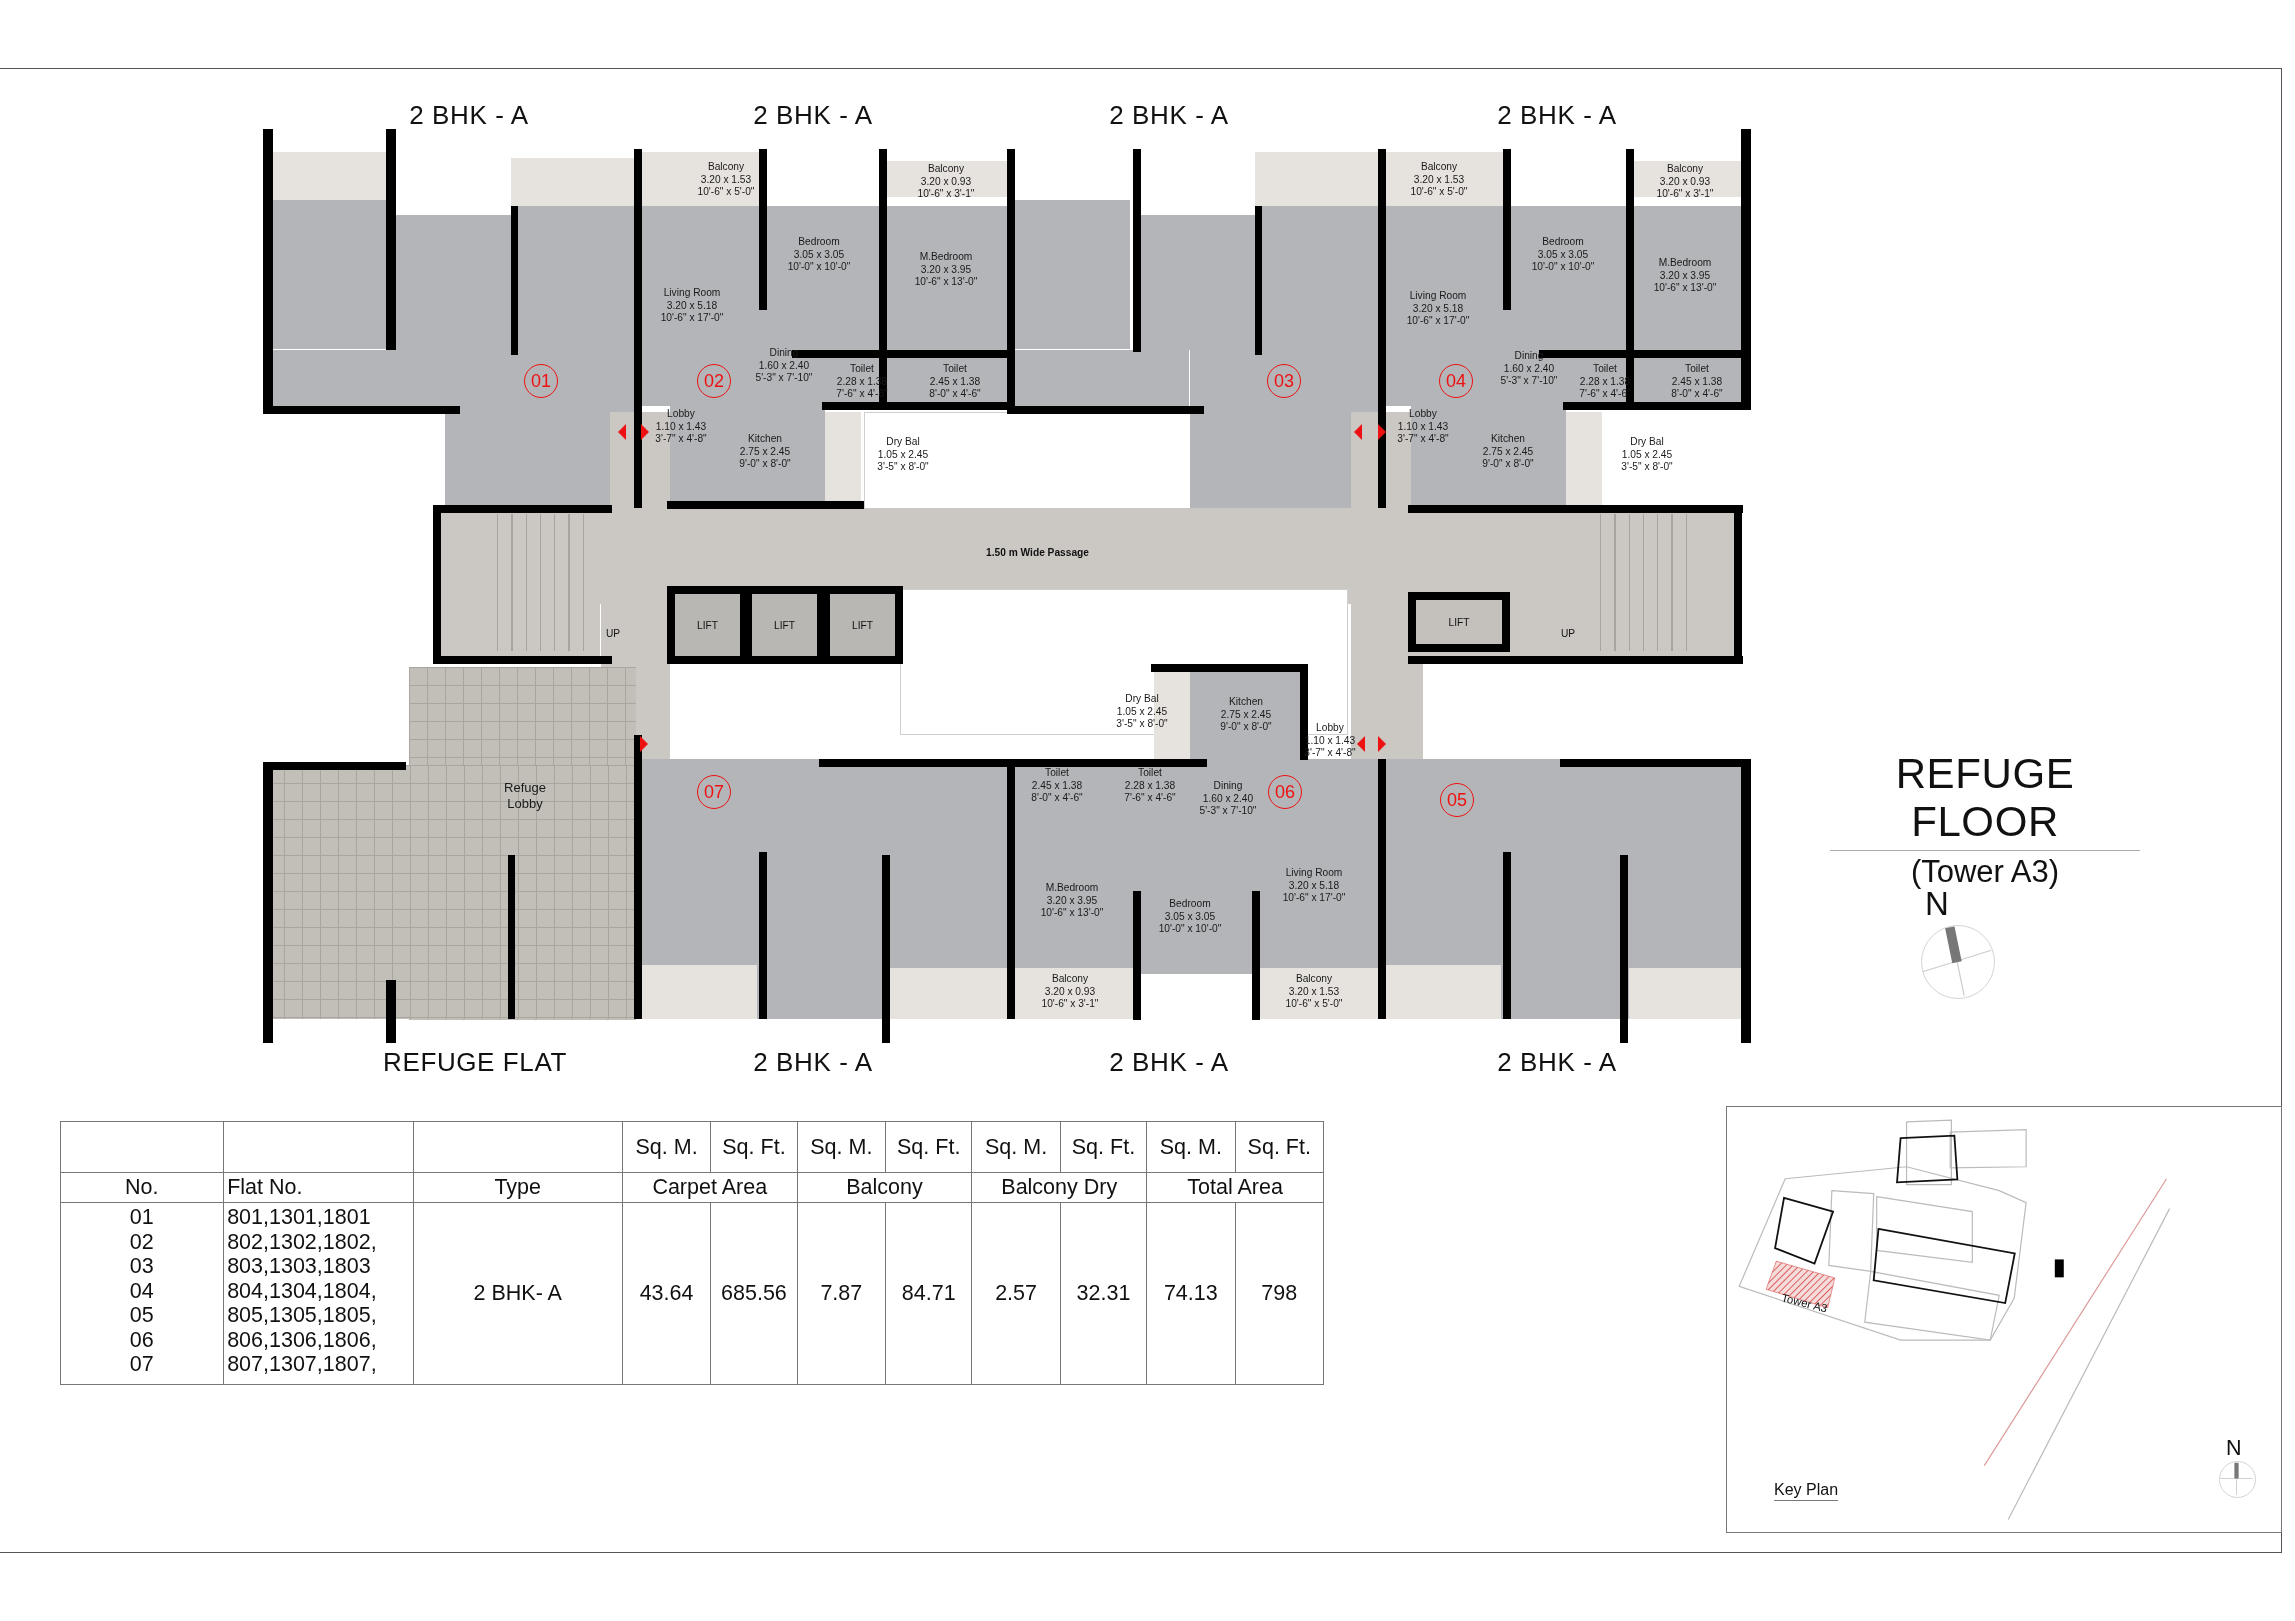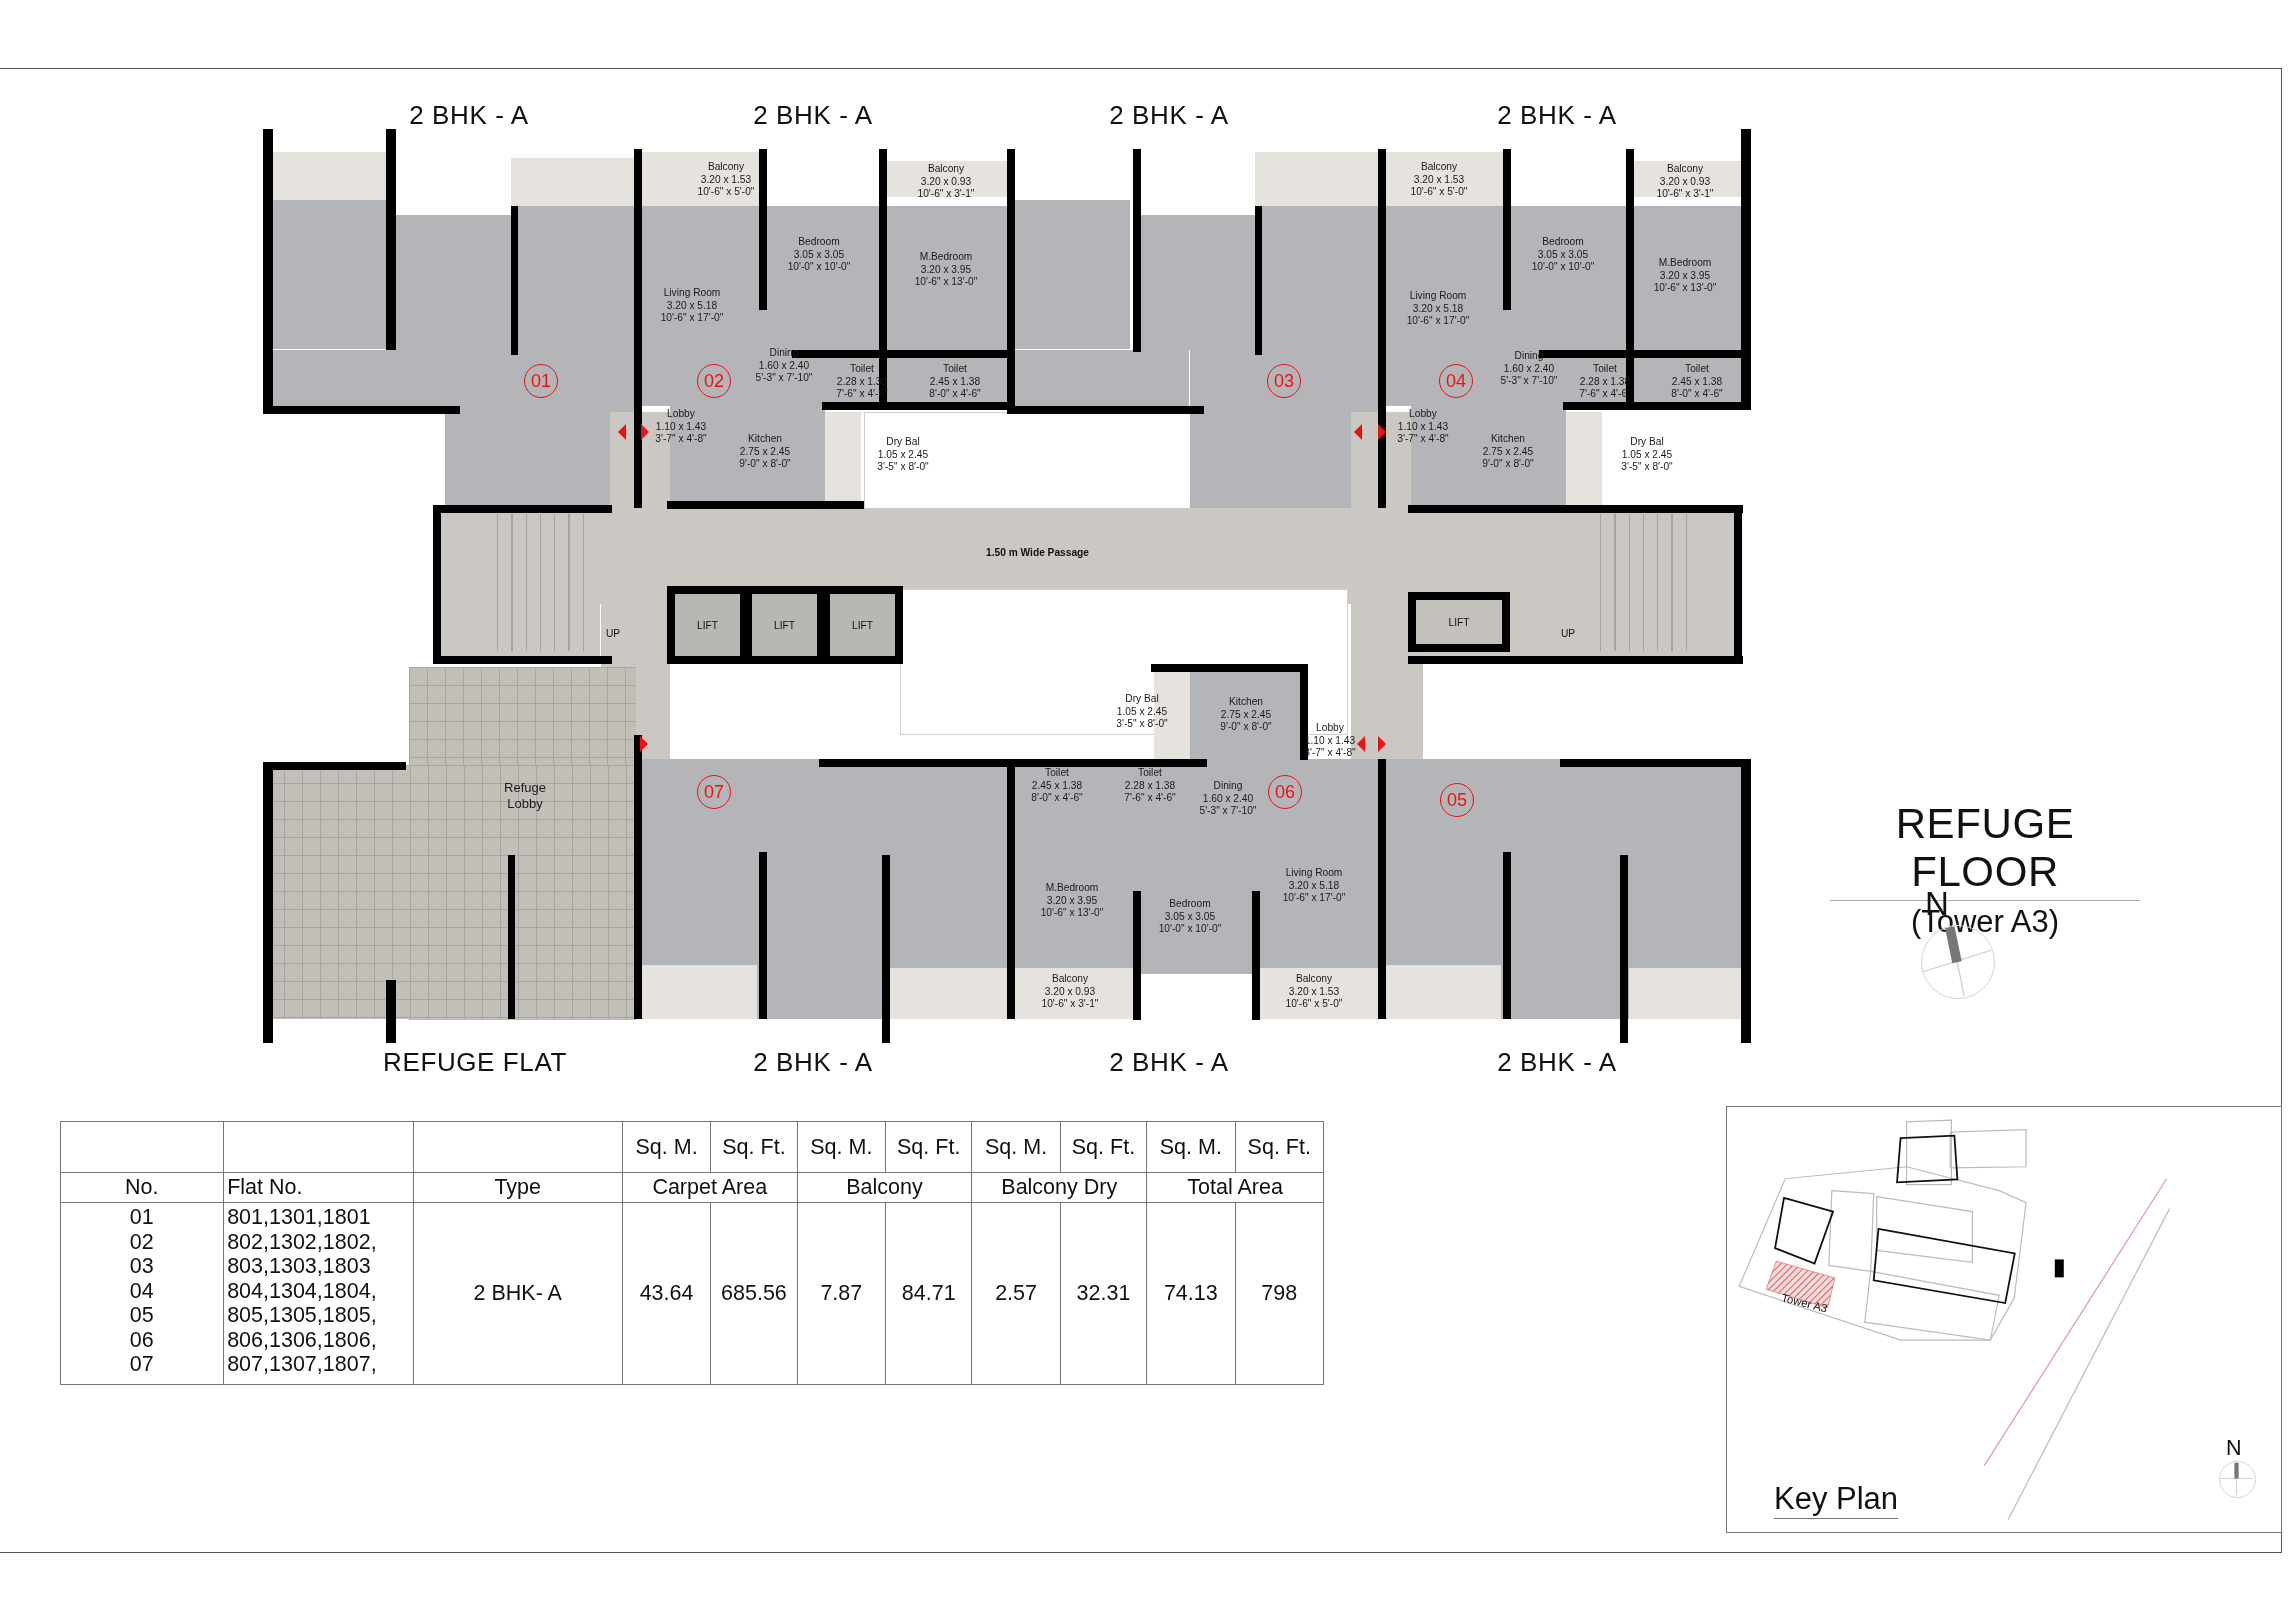--- a/index.html
+++ b/index.html
@@ -16,21 +16,21 @@
     background-image:linear-gradient(#a9a6a0 1.2px,transparent 1.2px),linear-gradient(90deg,#a9a6a0 1.2px,transparent 1.2px);
     background-size:18px 18px;}
   .wall{position:absolute;background:#000;}
   .rlabel{position:absolute;font-size:10.2px;line-height:12.6px;text-align:center;color:#1a1a1a;transform:translateX(-50%);white-space:nowrap;}
   .unitno{position:absolute;width:32px;height:32px;border:1.5px solid #e11;border-radius:50%;color:#e11;font-size:18px;line-height:32px;text-align:center;transform:translate(-50%,-50%);}
   .arrowL{position:absolute;width:0;height:0;border-top:8.4px solid transparent;border-bottom:8.4px solid transparent;border-right:8.4px solid #e11;}
   .arrowR{position:absolute;width:0;height:0;border-top:8.4px solid transparent;border-bottom:8.4px solid transparent;border-left:8.4px solid #e11;}
   .lift{position:absolute;background:#b8b7b4;border:8.4px solid #000;box-sizing:border-box;font-size:10.2px;display:flex;align-items:center;justify-content:center;}
   .small{position:absolute;font-size:10.8px;white-space:nowrap;text-align:center;}
   .stairs{position:absolute;background-image:repeating-linear-gradient(90deg,transparent 0 13px,#a7a49f 13px 14.3px);}
-  .title{position:absolute;left:1985px;top:800px;transform:translateX(-50%);text-align:center;}
+  .title{position:absolute;left:1985px;top:750px;transform:translateX(-50%);text-align:center;}
   .title h1{margin:0;font-weight:normal;font-size:42px;letter-spacing:0.6px;border-bottom:1.8px solid #aaa;padding-bottom:3.6px;line-height:48px;}
   .title h2{margin:3.6px 0 0;font-weight:normal;font-size:31px;}
   .compass{position:absolute;border:1.2px solid #d4d4d4;border-radius:50%;}
   .table{position:absolute;left:60px;top:1121px;border-collapse:collapse;font-size:21.5px;}
   .table td,.table th{border:1.2px solid #777;font-weight:normal;padding:0;text-align:center;}
   .keyplan{position:absolute;left:1726px;top:1106px;width:556px;height:427px;border:1.2px solid #777;box-sizing:border-box;}
 </style>
 </head>
 <body>
 
@@ -330,21 +330,21 @@
       <defs>
         <pattern id="hatch" width="8" height="8" patternUnits="userSpaceOnUse" patternTransform="rotate(45)">
           <rect width="8" height="8" fill="#f5dcdc"></rect>
           <line x1="0" y1="0" x2="0" y2="8" stroke="#d9534f" stroke-width="3"></line>
         </pattern>
       </defs>
       <polygon points="82,258 180,286 168,336 65,305" fill="url(#hatch)" stroke="#d9534f" stroke-width="1"></polygon>
     </g>
   </svg>
   <div class="abs" style="left:54px;top:190px;font-size:11.4px;transform:rotate(14deg)">Tower A3</div>
-  <div class="abs" style="left:47px;top:374px;font-size:31px;border-bottom:1.2px solid #777;padding-bottom:1.2px">Key Plan</div>
+  <div class="abs" style="left:47px;top:374px;font-size:16px;border-bottom:1.2px solid #777;padding-bottom:1.2px">Key Plan</div>
   <div class="abs" style="left:499px;top:329px;font-size:21.5px">N</div>
   <div class="compass" style="left:492px;top:354px;width:35px;height:35px">
     <svg width="35" height="35" viewBox="0 0 58 58" style="position:absolute;left:-1.2px;top:-1.2px">
       <line x1="2" y1="29" x2="56" y2="29" stroke="#ccc" stroke-width="1.5"></line>
       <line x1="29" y1="2" x2="29" y2="56" stroke="#ccc" stroke-width="1.5"></line>
       <line x1="29" y1="3" x2="29" y2="29" stroke="#777" stroke-width="7"></line>
     </svg>
   </div>
 </div>
 

